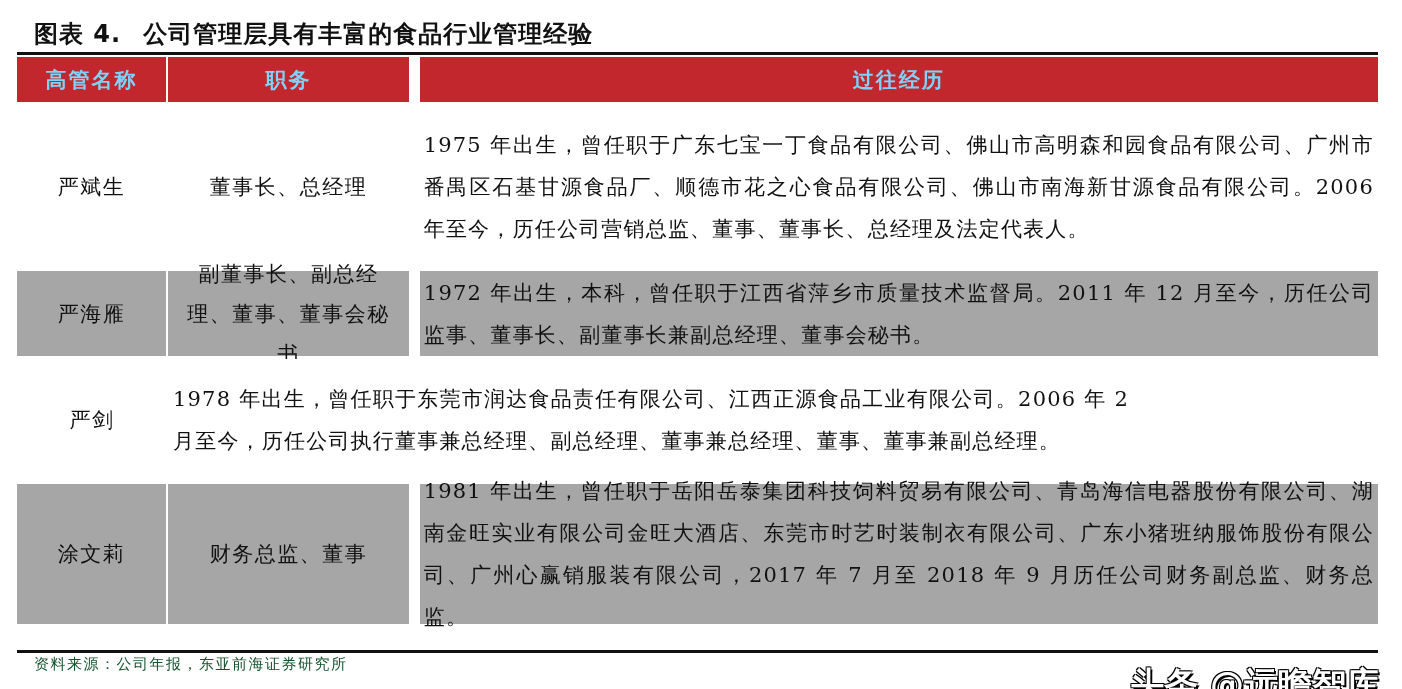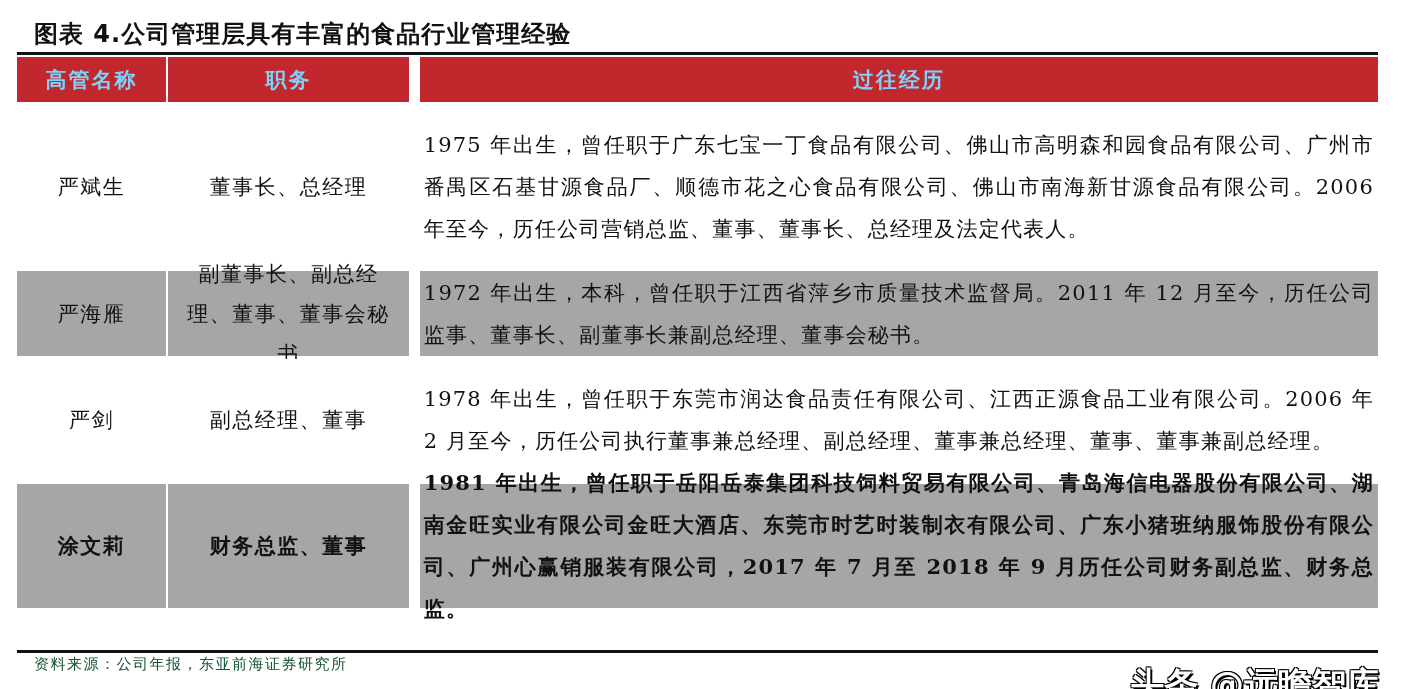--- a/index.html
+++ b/index.html
@@ -1,41 +1,41 @@
 <!DOCTYPE html>
 <html><head>
 <meta charset="utf-8">
 <style>
   html, body { margin: 0; padding: 0; background: #ffffff; }
   body { width: 1402px; height: 689px; position: relative; overflow: hidden;
          font-family: "DejaVu Serif", "Liberation Serif", serif; color: #111; }
   .title { position: absolute; left: 34px; top: 18px; font-size: 24px; font-weight: bold;
            font-family: "DejaVu Sans", "Liberation Sans", sans-serif; letter-spacing: 1px; }
-  .title .num { }
+  .title .num { margin-right: 22px; }
   .rule-top { position: absolute; left: 17px; width: 1361px; top: 52px; height: 3px; background: #111; }
   .rule-bottom { position: absolute; left: 17px; width: 1361px; top: 650px; height: 3px; background: #111; }
   .tbl { position: absolute; left: 17px; top: 57px; width: 1361px; }
   .row { display: flex; }
   .cell { box-sizing: border-box; display: flex; align-items: center; justify-content: center; }
   .c1 { width: 150px; margin-right: 2px; }
   .c2 { width: 242px; margin-right: 11px; }
   .c3 { width: 964px; justify-content: flex-start; }
   .hdr .cell { background: #c1272d; color: #7dd3fc; height: 45px; font-weight: bold; font-size: 21px;
                font-family: "DejaVu Sans", "Liberation Sans", sans-serif; letter-spacing: 2px; }
   .hdr .c3 { justify-content: center; }
   .gap { height: 3px; }
   .row .cell.txt { font-size: 21px; letter-spacing: 1.5px; }
   .row .cell.txt.c2 { text-align: center; line-height: 40px; }
   .row .cell.c3 .para { padding: 0 4px 0 4px; font-size: 21px; line-height: 42px; letter-spacing: 1.2px; text-align: justify; }
   .white .cell { background: #ffffff; }
   .gray .cell { background: #a6a6a6; }
   .r1 .cell { height: 163px; }
   .r2 .cell { height: 85px; }
   .r3 .cell { height: 122px; }
-  .r4 .cell { height: 124px; font-weight: bold; }
+  .r4 .cell { height: 140px; }
   .source { position: absolute; left: 34px; top: 655px; font-size: 15px; letter-spacing: 1.5px;
             font-family: "DejaVu Sans", "Liberation Sans", sans-serif; color: #14532d; }
   .watermark { position: absolute; right: 22px; top: 622px; font-size: 34px; font-weight: bold;
                font-family: "DejaVu Sans", "Liberation Sans", sans-serif; color: #fff;
                text-shadow: 2px 2px 0 #000, -1px -1px 0 #000, 1px -1px 0 #000, -1px 1px 0 #000; letter-spacing: 0px; margin-top: 40px; }
 </style>
 </head>
 <body>
 
 <div class="title">
@@ -65,21 +65,20 @@
     <div class="cell txt c1">严海雁</div>
     <div class="cell txt c2" style="padding:0 18px;">副董事长、副总经理、董事、董事会秘书</div>
     <div class="cell c3">
         <div class="para">1972 年出生，本科，曾任职于江西省萍乡市质量技术监督局。2011 年 12 月至今，历任公司监事、董事长、副董事长兼副总经理、董事会秘书。</div>
       </div>
   </div>
   <div class="gap"></div>
 
   <div class="row white r3">
     <div class="cell txt c1">严剑</div>
-    <div class="cell txt c2">副总经理、董事</div>
     <div class="cell c3">
         <div class="para">1978 年出生，曾任职于东莞市润达食品责任有限公司、江西正源食品工业有限公司。2006 年 2 月至今，历任公司执行董事兼总经理、副总经理、董事兼总经理、董事、董事兼副总经理。</div>
       </div>
   </div>
   <div class="gap"></div>
 
   <div class="row gray r4">
     <div class="cell txt c1">涂文莉</div>
     <div class="cell txt c2">财务总监、董事</div>
     <div class="cell c3">

